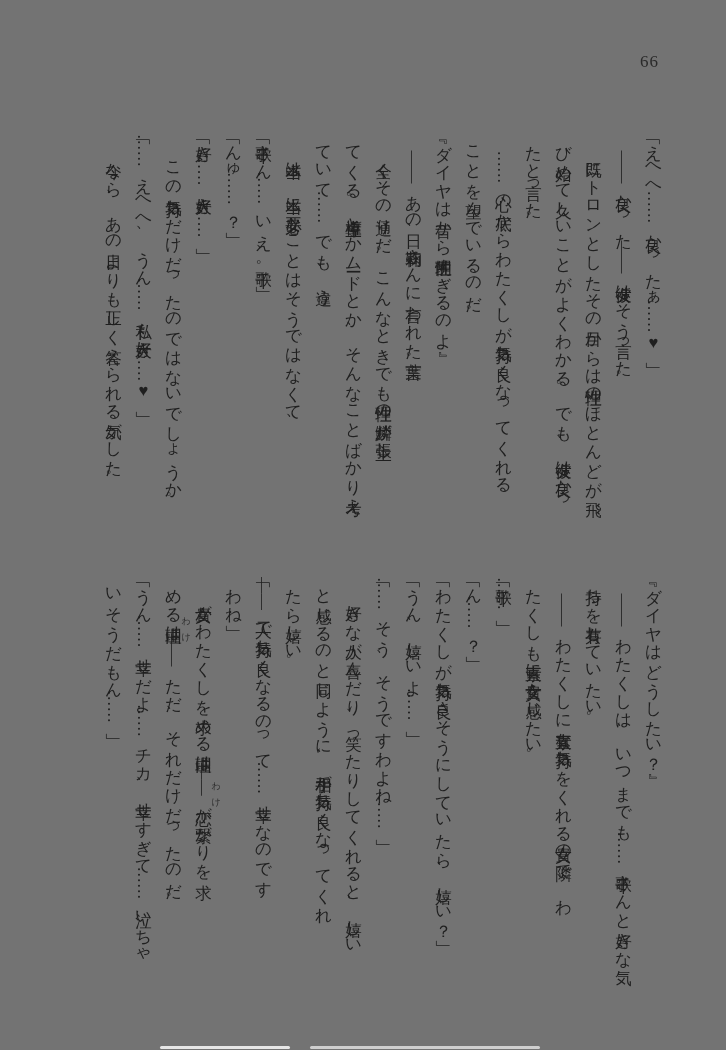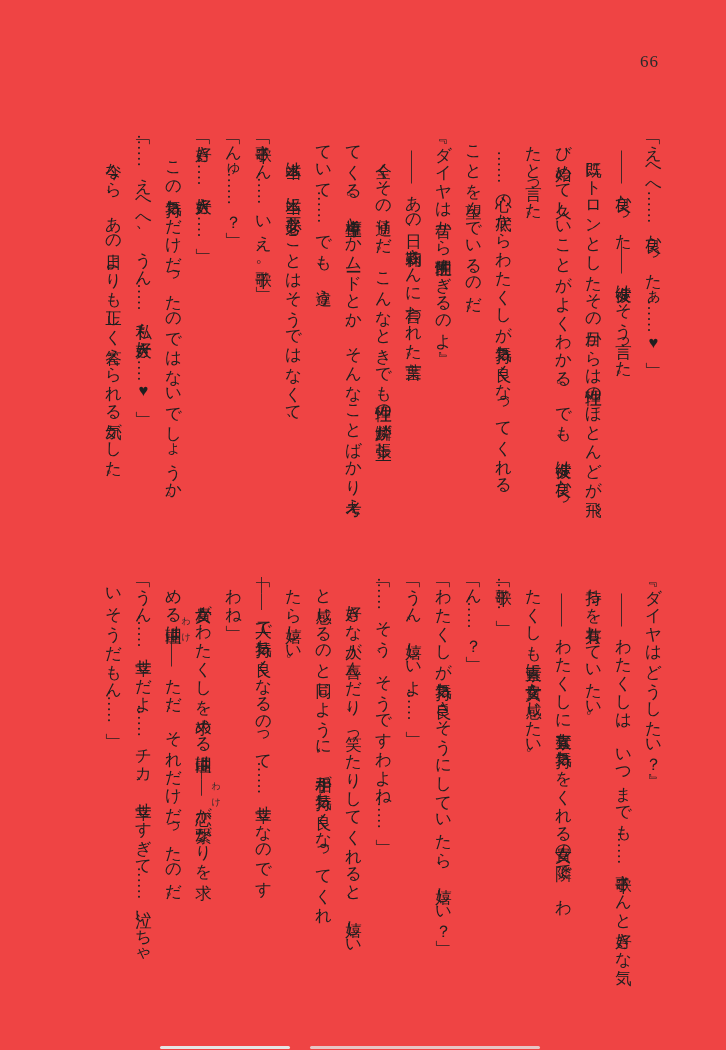--- a/index.html
+++ b/index.html
@@ -5,21 +5,21 @@
   html, body {
     margin: 0;
     padding: 0;
     background: #e9e9e9;
   }
   .page {
     position: relative;
     width: 726px;
     height: 1050px;
     margin: 0 auto;
-    background: #ef4444;
+    background: #737373;
     overflow: hidden;
     font-family: "Liberation Serif", "DejaVu Serif", serif;
     color: #1f1f1f;
   }
   .page-number {
     position: absolute;
     top: 52px;
     left: 640px;
     font-size: 17px;
     letter-spacing: 1px;

